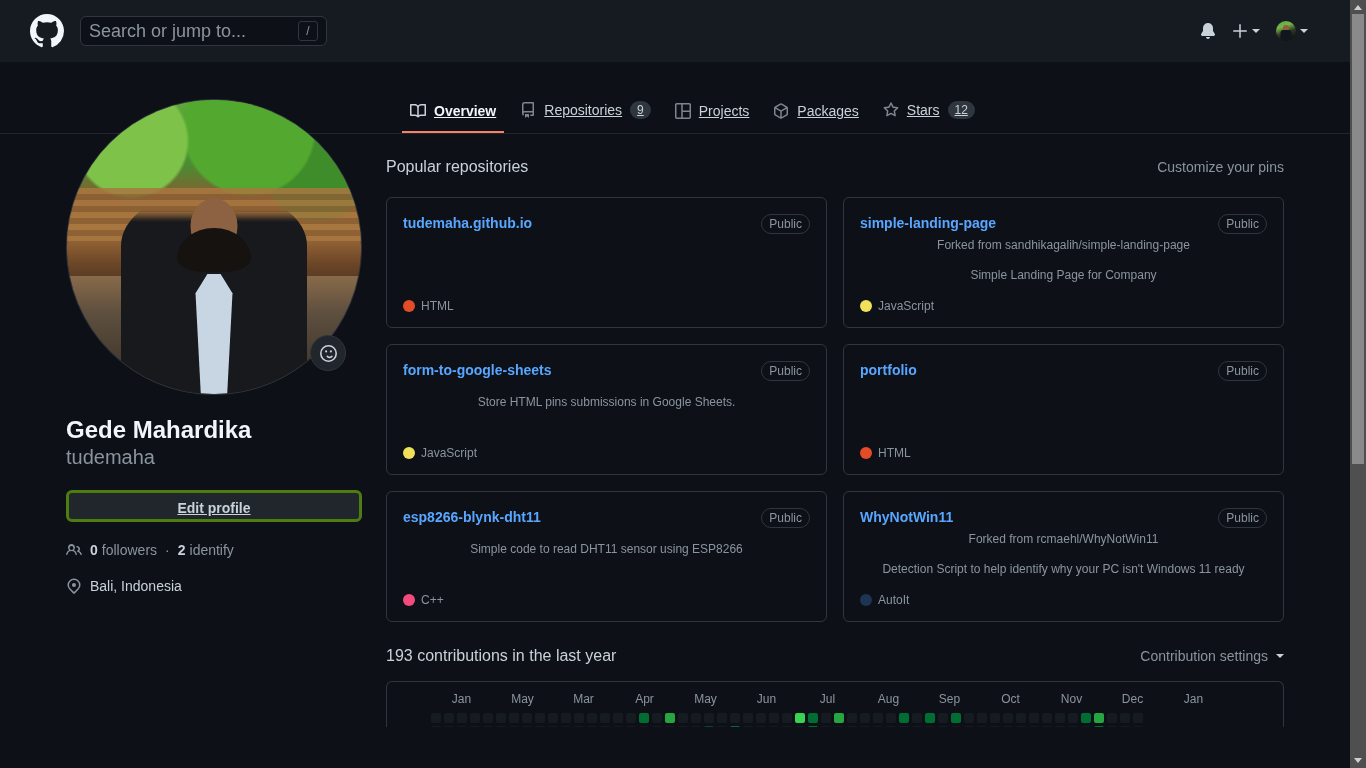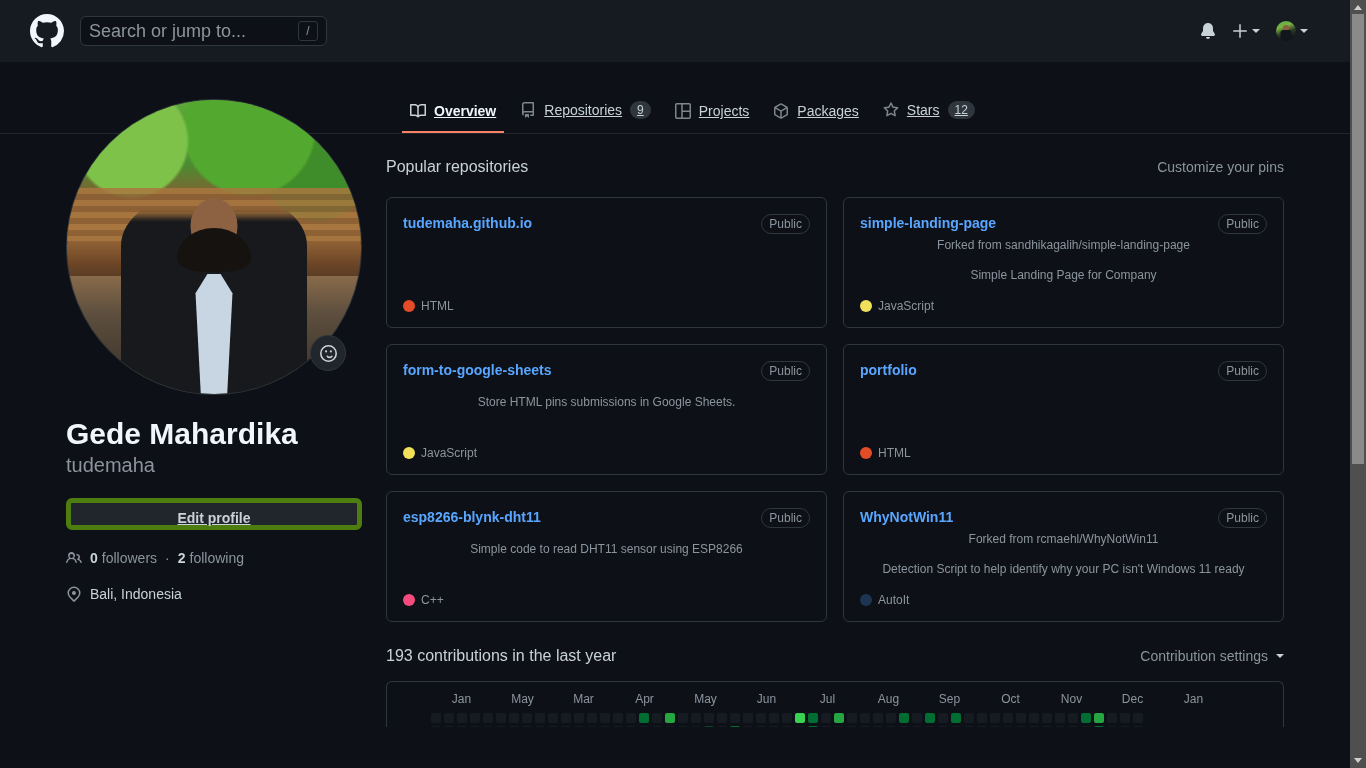--- a/index.html
+++ b/index.html
@@ -147,28 +147,28 @@
   }
   .status-emoji {
     position: absolute; right: 16px; bottom: 24px;
     width: 36px; height: 36px; border-radius: 50%;
     background: #21262d; border: 1px solid #30363d;
     display: flex; align-items: center; justify-content: center;
   }
   .status-emoji svg { fill: #c9d1d9; display: block; }
 
   .profile-name {
-    font-size: 30px; font-weight: bold; color: #f0f6fc;
+    font-size: 24px; font-weight: bold; color: #f0f6fc;
     line-height: 1.25; margin-top: 20px;
   }
   .profile-login { font-size: 20px; color: #8b949e; line-height: 24px; }
 
   .edit-profile {
     display: block; width: 296px; height: 32px; margin-top: 21px;
-    background: #21262d; border: 5px solid #4d7c0f; border-radius: 6px;
+    background: #21262d; border: 3px solid #4d7c0f; border-radius: 6px;
     color: #c9d1d9; font-size: 14px; font-weight: bold;
     text-align: center; line-height: 30px;
     font-family: "Liberation Sans", sans-serif;
   }
 
   .meta-row {
     display: flex; align-items: center; gap: 8px;
     margin-top: 20px; font-size: 14px; color: #8b949e;
   }
   .meta-row svg { fill: #8b949e; display: block; flex: none; }
@@ -357,21 +357,21 @@
   <div class="meta-row">
     <span>
       <svg width="16" height="16" viewBox="0 0 16 16">
           <path d="M2 5.5a3.5 3.5 0 1 1 5.898 2.549 5.508 5.508 0 0 1 3.034 4.084.75.75 0 1 1-1.482.235 4 4 0 0 0-7.9 0 .75.75 0 0 1-1.482-.236A5.507 5.507 0 0 1 3.102 8.05 3.493 3.493 0 0 1 2 5.5ZM11 4a3.001 3.001 0 0 1 2.22 5.018 5.01 5.01 0 0 1 2.56 3.012.749.749 0 0 1-.885.954.752.752 0 0 1-.549-.514 3.507 3.507 0 0 0-2.522-2.372.75.75 0 0 1-.574-.73v-.352a.75.75 0 0 1 .416-.672A1.5 1.5 0 0 0 11 5.5.75.75 0 0 1 11 4Zm-5.5 0a2 2 0 1 0 0 4 2 2 0 0 0 0-4Z"></path>
         </svg>
     </span>
     <span><b>0</b></span>
     <span style="margin-left:-4px">followers</span>
     <span class="sep">·</span>
     <span><b>2</b></span>
-    <span style="margin-left:-4px">following</span>
+    <span style="margin-left:-4px">identify</span>
   </div>
 
   <div class="meta-row loc">
     <span>
       <svg width="16" height="16" viewBox="0 0 16 16">
           <path d="m12.596 11.596-3.535 3.536a1.5 1.5 0 0 1-2.122 0l-3.535-3.536a6.5 6.5 0 1 1 9.192-9.193 6.5 6.5 0 0 1 0 9.193Zm-1.06-8.132a5 5 0 1 0-7.072 7.072L8 14.07l3.536-3.534a5 5 0 0 0 0-7.072ZM8 9a2 2 0 1 1-.001-3.999A2 2 0 0 1 8 9Z"></path>
         </svg>
     </span>
     <span>Bali, Indonesia</span>
   </div>

